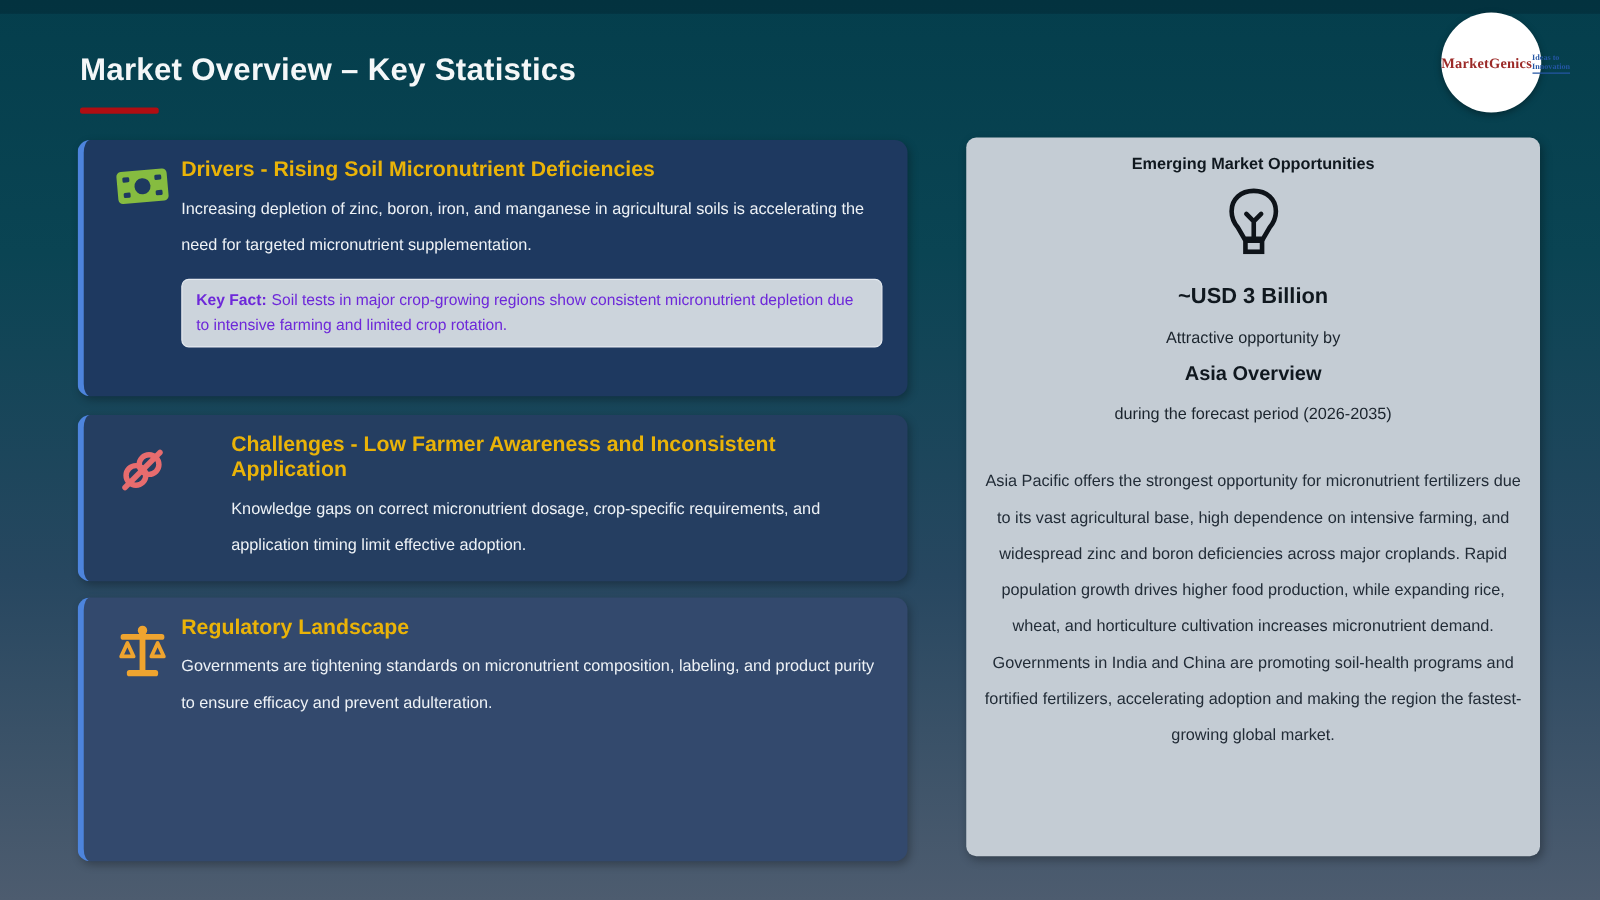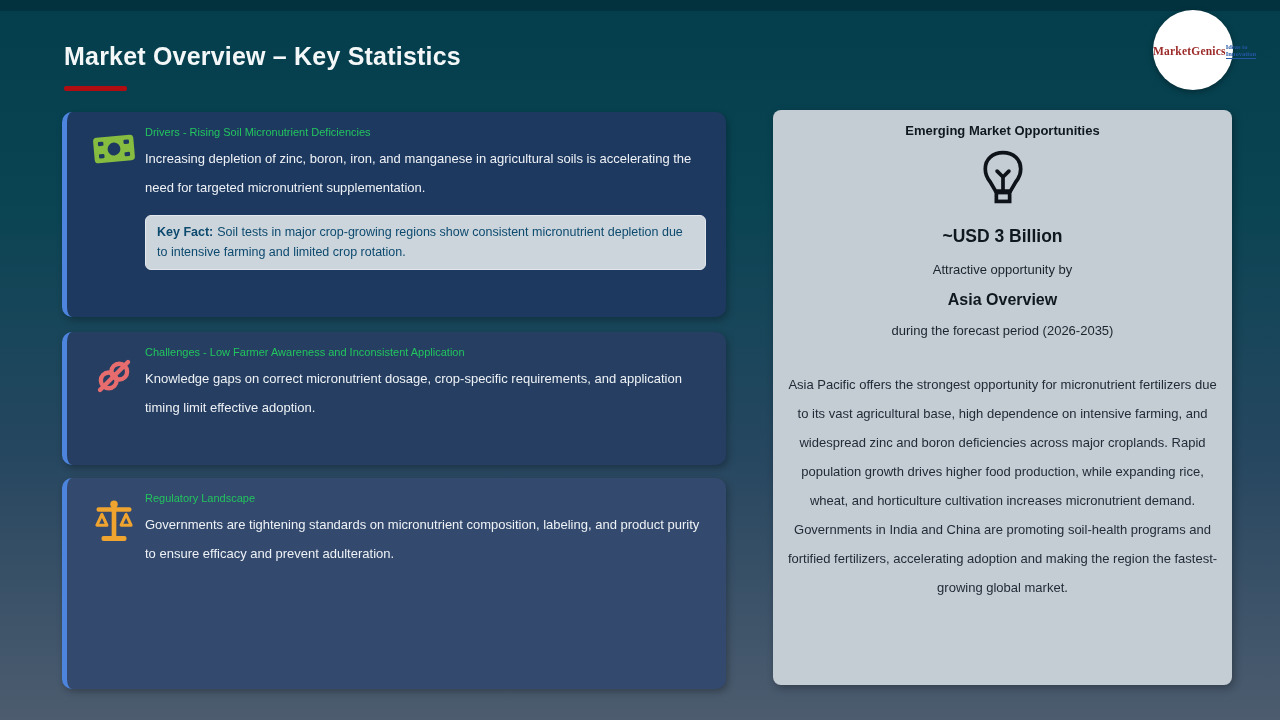--- a/index.html
+++ b/index.html
@@ -41,34 +41,34 @@
     padding-bottom: 1px; margin-top: 1px;
   }
   
   .cards { position: absolute; left: 62px; top: 112px; width: 664px; }
   .card {
     position: relative; width: 664px; box-sizing: border-box;
     border-left: 5px solid #4d84dd; border-radius: 10px;
     box-shadow: 2px 3px 7px rgba(0,0,0,0.28);
   }
   .card-1 { height: 205px; background: #1e3960; margin-bottom: 15px; }
-  .card-2 { height: 133px; background: #253e61; margin-bottom: 13px; }
+  .card-2 { height: 133px; background: #253e61; margin-bottom: 13px; padding-left: 40px; }
   .card-3 { height: 211px; background: #33496d; }
   .card-icon { position: absolute; left: 24px; top: 19px; width: 46px; text-align: center; }
   .card-content { margin-left: 78px; padding: 14px 20px 0 0; }
   .card-title {
-    margin: 0 0 6px 0; font-size: 11px; font-weight: normal; color: #22c55e;
+    margin: 0 0 6px 0; font-size: 17px; font-weight: bold; color: #eab308;
   }
   .card-body {
     margin: 0; font-size: 13px; color: #eef2f6; line-height: 29px;
   }
   .callout {
     margin-top: 13px; background: #ccd4dc; border: 1px solid #e3e8ee;
     border-radius: 6px; padding: 7px 11px;
-    font-size: 12.5px; line-height: 19.5px; color: #0c4a6e;
+    font-size: 12.5px; line-height: 19.5px; color: #6d28d9;
   }
   .callout .c-label { font-weight: bold; margin-right: 4px; }
   .callout-justify { text-align: justify; }
   
   .panel {
     position: absolute; left: 773px; top: 110px; width: 459px; height: 575px;
     box-sizing: border-box; background: #c4ccd4; border-radius: 8px;
     box-shadow: 2px 3px 8px rgba(0,0,0,0.3); text-align: center;
   }
   .panel-title {

